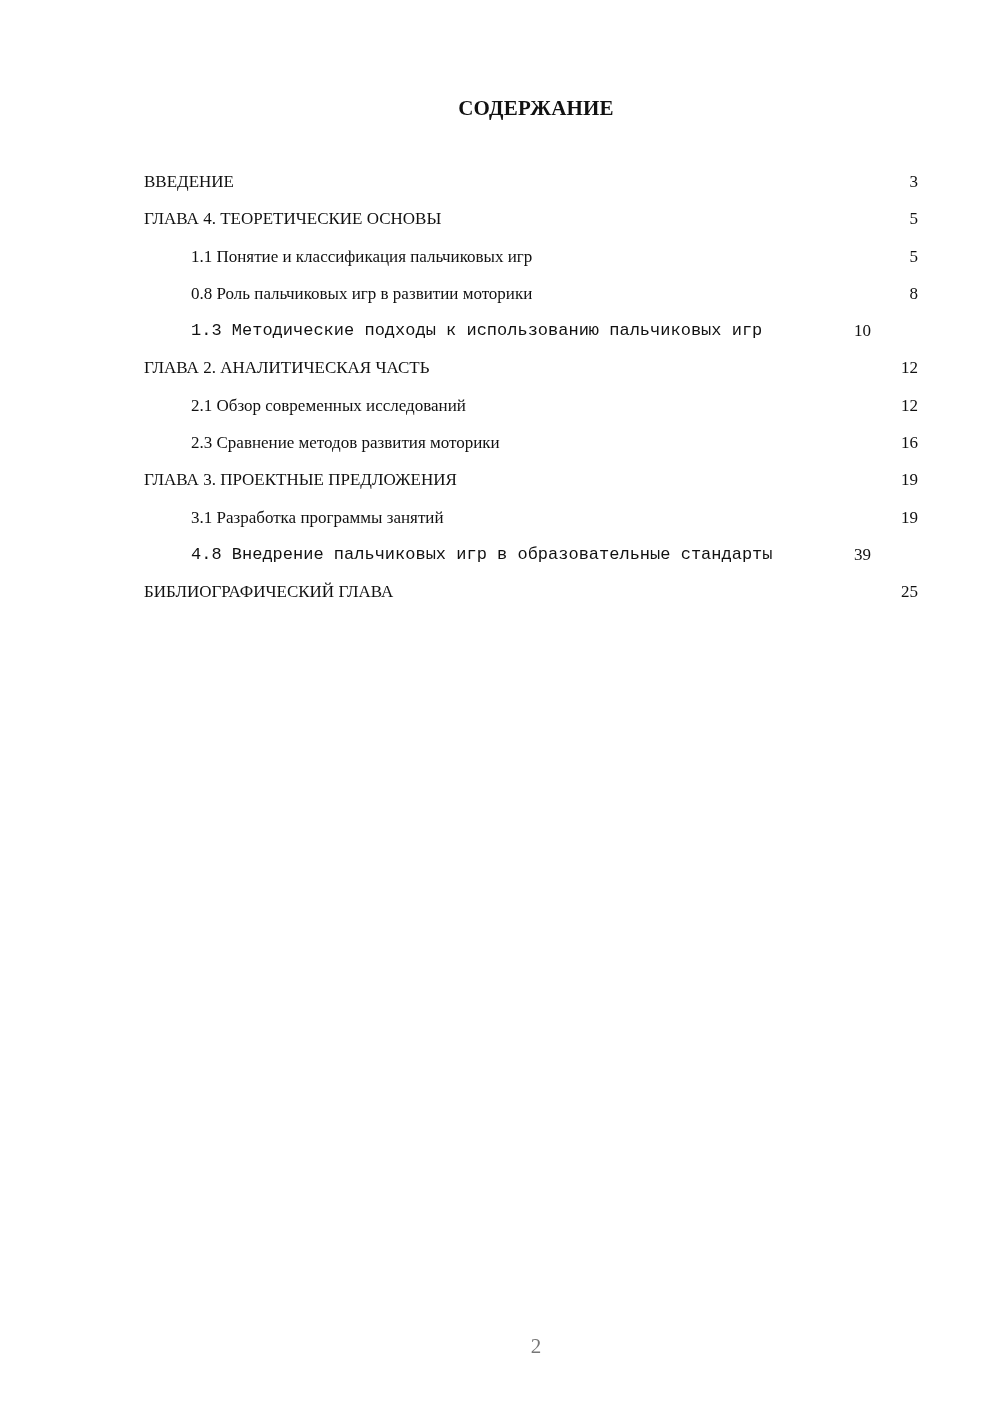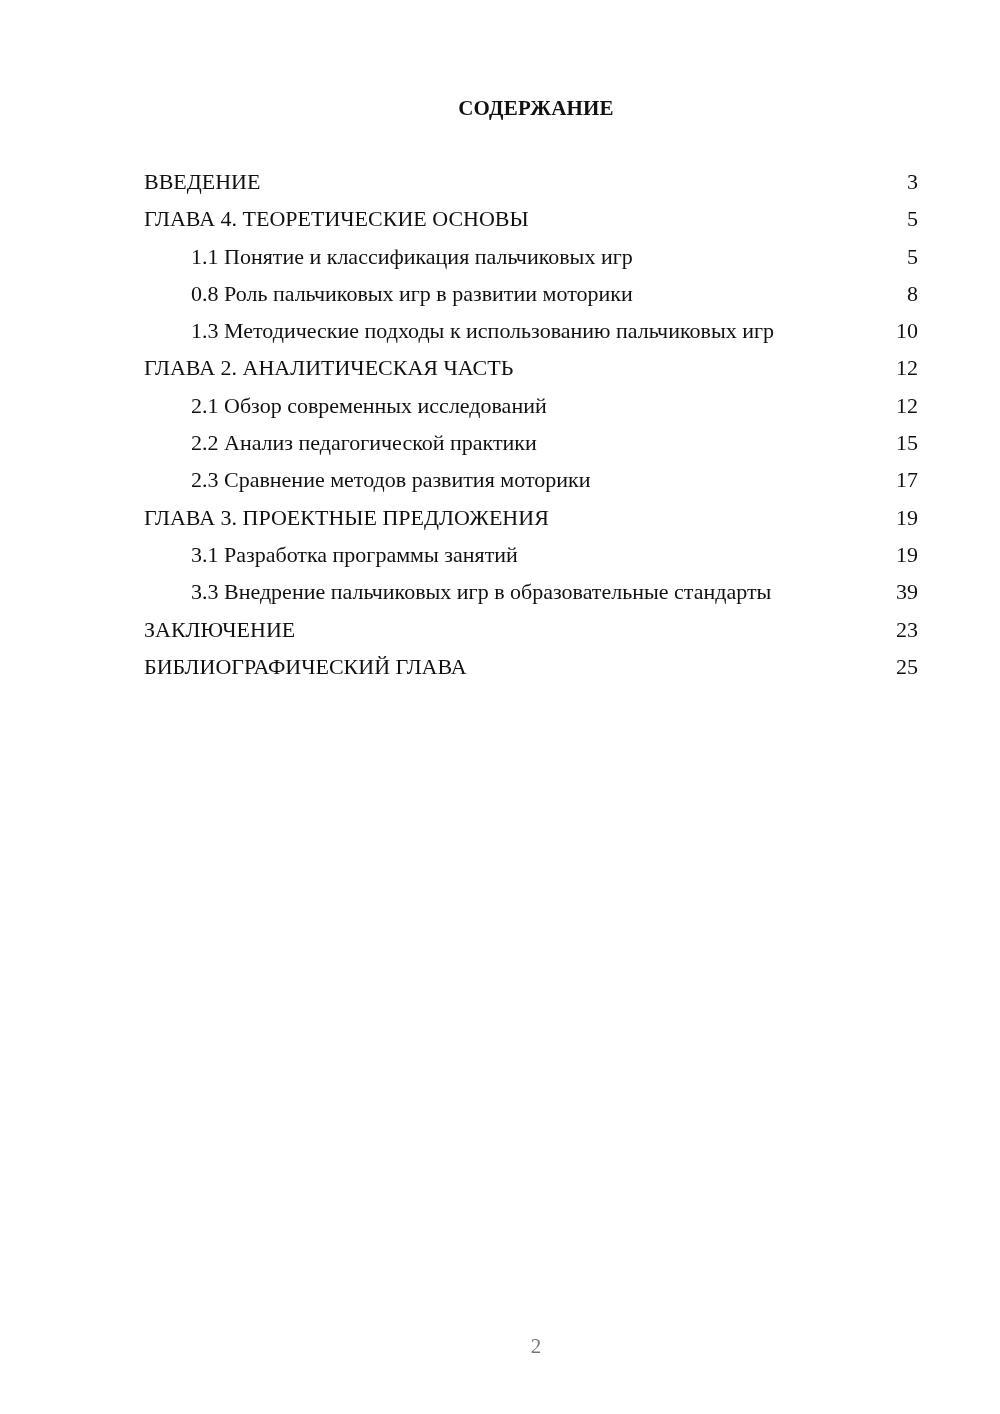--- a/index.html
+++ b/index.html
@@ -27,30 +27,31 @@
     }
     .toc {
       position: absolute;
       top: 168px;
       left: 144px;
       width: 776px;
     }
     .toc-row {
       display: flex;
       align-items: flex-end;
-      justify-content: space-between;
-      font-size: 22px;
+      justify-content: flex-start;
+      font-size: 17px;
       line-height: 27px;
       margin-bottom: 10.3px;
     }
     .toc-row.level-2 .toc-label {
       padding-left: 47px;
     }
     .toc-row.two-line .toc-label {
       max-width: 640px;
+      font-family: Liberation Mono, monospace;
     }
     .toc-label {
       flex: 1;
     }
     .toc-page {
       min-width: 40px;
       text-align: right;
       padding-right: 2px;
     }
     .page-number {
@@ -91,42 +92,34 @@
   </div>
   <div class="toc-row level-1">
     <span class="toc-label">ГЛАВА 2. АНАЛИТИЧЕСКАЯ ЧАСТЬ</span>
     <span class="toc-page">12</span>
   </div>
   <div class="toc-row level-2">
     <span class="toc-label">2.1 Обзор современных исследований</span>
     <span class="toc-page">12</span>
   </div>
   <div class="toc-row level-2">
-    <span class="toc-label">2.2 Анализ педагогической практики</span>
-    <span class="toc-page">15</span>
-  </div>
-  <div class="toc-row level-2">
     <span class="toc-label">2.3 Сравнение методов развития моторики</span>
-    <span class="toc-page">17</span>
+    <span class="toc-page">16</span>
   </div>
   <div class="toc-row level-1">
     <span class="toc-label">ГЛАВА 3. ПРОЕКТНЫЕ ПРЕДЛОЖЕНИЯ</span>
     <span class="toc-page">19</span>
   </div>
   <div class="toc-row level-2">
     <span class="toc-label">3.1 Разработка программы занятий</span>
     <span class="toc-page">19</span>
   </div>
   <div class="toc-row level-2 two-line">
-    <span class="toc-label">3.3 Внедрение пальчиковых игр в образовательные стандарты</span>
+    <span class="toc-label">4.8 Внедрение пальчиковых игр в образовательные стандарты</span>
     <span class="toc-page">39</span>
-  </div>
-  <div class="toc-row level-1">
-    <span class="toc-label">ЗАКЛЮЧЕНИЕ</span>
-    <span class="toc-page">23</span>
   </div>
   <div class="toc-row level-1">
     <span class="toc-label">БИБЛИОГРАФИЧЕСКИЙ ГЛАВА</span>
     <span class="toc-page">25</span>
   </div>
 </div>
 
 <div class="page-number">2</div>
 
 </body></html>

